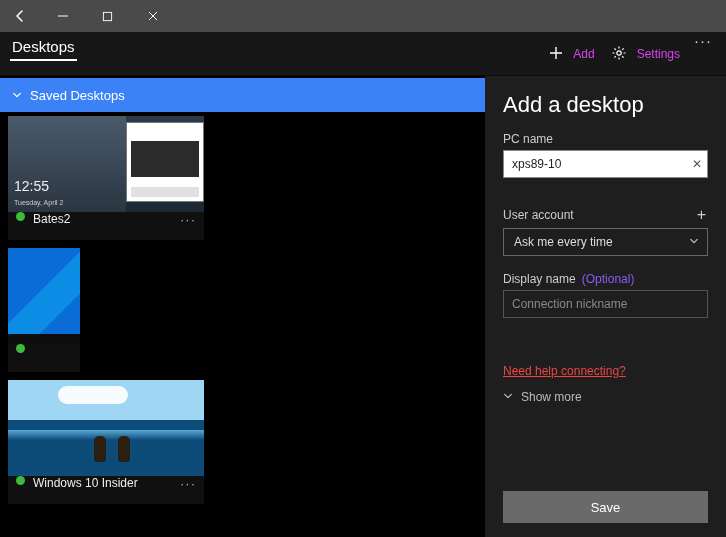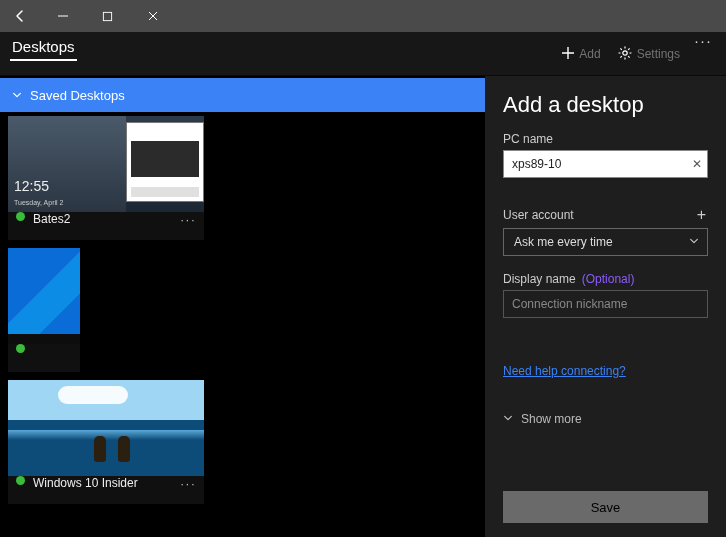--- a/index.html
+++ b/index.html
@@ -9,21 +9,21 @@
   .titlebar { height: 32px; background: #4a4a4a; display: flex; align-items: center; color: #fff; }
   .titlebar .back { width: 40px; height: 32px; display: flex; align-items: center; justify-content: center; }
   .titlebar .title { font-size: 12px; flex: 1; padding-left: 4px; }
   .titlebar .wbtn { width: 45px; height: 32px; display: flex; align-items: center; justify-content: center; color: #ddd; }
   .titlebar svg { stroke: #fff; }
 
   
   .cmdbar { height: 44px; background: #171717; display: flex; align-items: flex-start; color: #fff; padding: 0 8px 0 10px; border-bottom: 1px solid #0a0a0a;}
   .cmdbar .tabs { font-size: 15px; padding: 0 2px 4px 2px; border-bottom: 2px solid #fff; margin-top: 6px;}
   .cmdbar .spacer { flex: 1; }
-  .cmdbtn { display: flex; align-items: center; gap: 4px; padding: 16px 8px; height: 44px; font-size: 12px; color: #737373; }
+  .cmdbtn { display: flex; align-items: center; gap: 10px; padding: 16px 8px; height: 44px; font-size: 12px; color: #d946ef; }
   .cmdbtn svg { stroke: #fff; fill: none; }
   .ellipsis { width: 30px; text-align: center; font-size: 15px; letter-spacing: 1px; color:#ddd;}
 
   
   .main { display: flex; height: calc(537px - 32px - 44px); }
   .left { width: 485px; background: #000; color: #fff; }
   .right { flex: 1; background: #1e1e1e; color: #ccc; display: flex; flex-direction: column; }
 
   
   .group-header { height: 34px; display: flex; align-items: center; gap: 8px; padding: 0 12px; background: #3b82f6; font-size: 13px; color: #fff; margin: 2px 0 4px 0;}
@@ -64,26 +64,26 @@
   .field-label .spacer { flex:1; }
   .opt { color:#8b5cf6; margin-left:6px;}
   .textfield { position:relative; margin-bottom: 28px;}
   .textfield input { width: 100%; height: 28px; background:#fff; border:1px solid #888; padding: 0 26px 0 8px; font-size:12px; color:#222; outline:none;}
   .textfield .clear { position:absolute; right:6px; top:50%; transform: translateY(-50%); color:#555; font-size:12px; cursor:pointer;}
   .textfield.ghost input { background: transparent; border:1px solid #555; color:#aaa;}
   .textfield.ghost input::placeholder { color:#888; }
   .select { height:28px; border:1px solid #666; background:#1e1e1e; color:#ddd; display:flex; align-items:center; padding:0 10px; font-size:12px; margin-bottom:16px; position:relative;}
   .select .chev { position:absolute; right:8px; top:50%; transform:translateY(-50%);}
   .plusbtn { color:#ccc; font-size:16px; padding:0 2px;}
-  .link { color:#3b82f6; font-size:12px; text-decoration: underline; margin: 18px 0 28px 0; display:inline-block;}
+  .link { color:#ef4444; font-size:12px; text-decoration: underline; margin: 18px 0 6px 0; display:inline-block;}
   .showmore { color:#bbb; font-size:12px; display:flex; align-items:center; gap:8px; margin-top: 6px;}
   .showmore .chev { transform: rotate(0deg);}
 
   .save-row { padding: 0 18px 14px 18px;}
-  .save-btn { width:100%; height:32px; background:#6a6a6a; color:#000000; border:none; font-size:13px;}
+  .save-btn { width:100%; height:32px; background:#6a6a6a; color:#ffffff; border:none; font-size:13px;}
 
   .chev-svg { width:10px; height:10px; }
 </style>
 </head>
 <body>
 
 <div class="titlebar">
   <div class="back">
     <svg width="16" height="16" viewBox="0 0 16 16">
         <path d="M10 3 L5 8 L10 13" stroke-width="1.5" fill="none" stroke-linecap="round" stroke-linejoin="round"></path>

